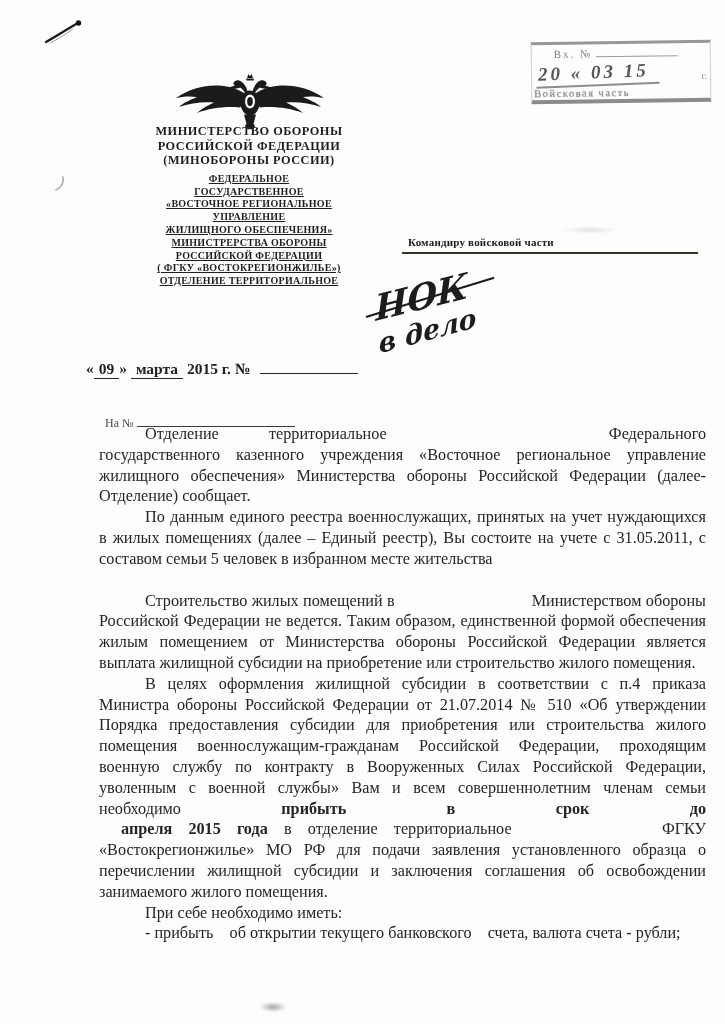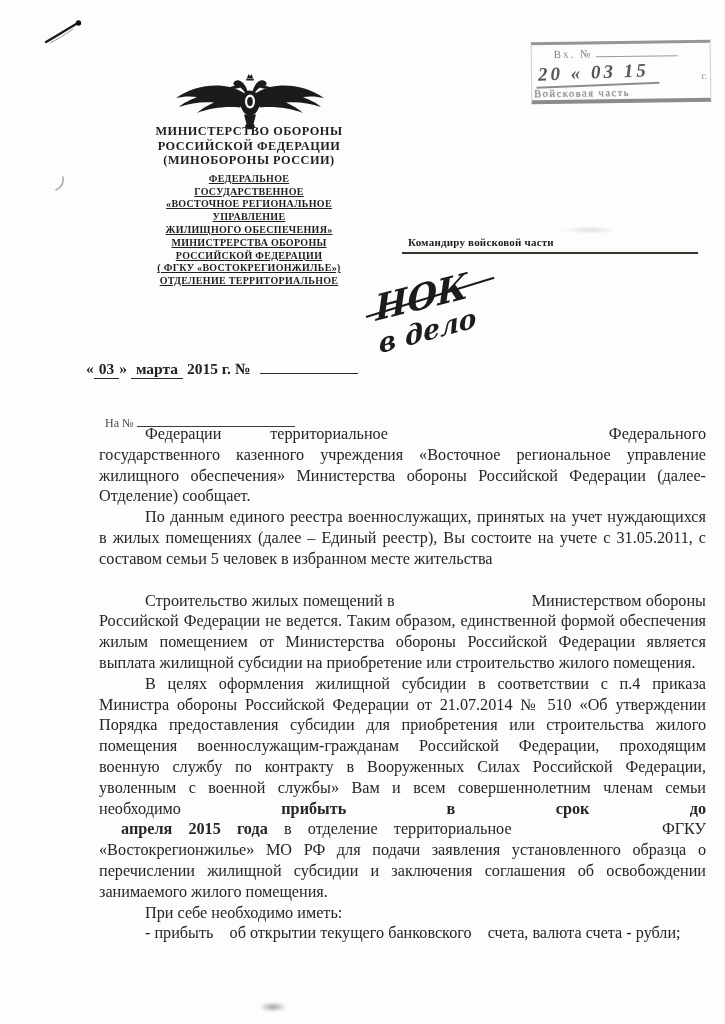--- a/index.html
+++ b/index.html
@@ -143,31 +143,31 @@
   </div>
 
   <div class="addressee">Командиру войсковой части</div>
   <div class="addressee-noise"></div>
 
   <div class="hand hand-note1">НОК</div>
   <div class="hand-stroke"></div>
   <div class="hand hand-note2">в дело</div>
 
   <div class="date-line">
-    <span>«</span><span class="u">03</span><span>»</span>
+    <span>«</span><span class="u">09</span><span>»</span>
     <span class="u">марта</span>
     <span>2015 г.</span>
     <span>№</span><span class="date-blank"></span>
   </div>
   <div class="ref-line">
     <span>На №</span><span class="ref-blank"></span>
   </div>
 
   <div class="body">
-      <p class="para"><span>Федерации </span><span class="gap" style="width: 16px;"></span><span> территориальное </span><span class="gap" style="width: 188px;"></span><span> Федерального государственного казенного учреждения «Восточное региональное управление жилищного обеспечения» Министерства обороны Российской Федерации (далее-Отделение) сообщает.</span></p>
+      <p class="para"><span>Отделение </span><span class="gap" style="width: 16px;"></span><span> территориальное </span><span class="gap" style="width: 188px;"></span><span> Федерального государственного казенного учреждения «Восточное региональное управление жилищного обеспечения» Министерства обороны Российской Федерации (далее-Отделение) сообщает.</span></p>
       <p class="para" style="margin-bottom: 21px; font-family: Liberation Serif, serif;"><span>По данным единого реестра военнослужащих, принятых на учет нуждающихся в жилых помещениях (далее – Единый реестр), Вы состоите на учете с 31.05.2011, с составом семьи 5 человек в избранном месте жительства</span></p>
       <p class="para"><span>Строительство жилых помещений в </span><span class="gap" style="width: 128px;"></span><span> Министерством обороны Российской Федерации не ведется. Таким образом, единственной формой обеспечения жилым помещением от Министерства обороны Российской Федерации является выплата жилищной субсидии на приобретение или строительство жилого помещения.</span></p>
       <p class="para jl"><span>В целях оформления жилищной субсидии в соответствии с п.4 приказа Министра обороны Российской Федерации от 21.07.2014 № 510 «Об утверждении Порядка предоставления субсидии для приобретения или строительства жилого помещения военнослужащим-гражданам Российской Федерации, проходящим военную службу по контракту в Вооруженных Силах Российской Федерации, уволенным с военной службы» Вам и всем совершеннолетним членам семьи необходимо </span><span class="bold">прибыть в срок до</span></p>
       <p class="para ni"><span class="gap" style="width: 22px;"></span><span class="bold">апреля 2015 года</span><span> в отделение территориальное </span><span class="gap" style="width: 118px;"></span><span> ФГКУ «Востокрегионжилье» МО РФ для подачи заявления установленного образца о перечислении жилищной субсидии и заключения соглашения об освобождении занимаемого жилого помещения.</span></p>
       <p class="para"><span>При себе необходимо иметь:</span></p>
       <p class="para"><span>- прибыть </span><span class="gap" style="width: 8px;"></span><span> об открытии текущего банковского </span><span class="gap" style="width: 8px;"></span><span> счета, валюта счета - рубли;</span></p>
     </div>
 
   <div class="smudge"></div>
 </div>

